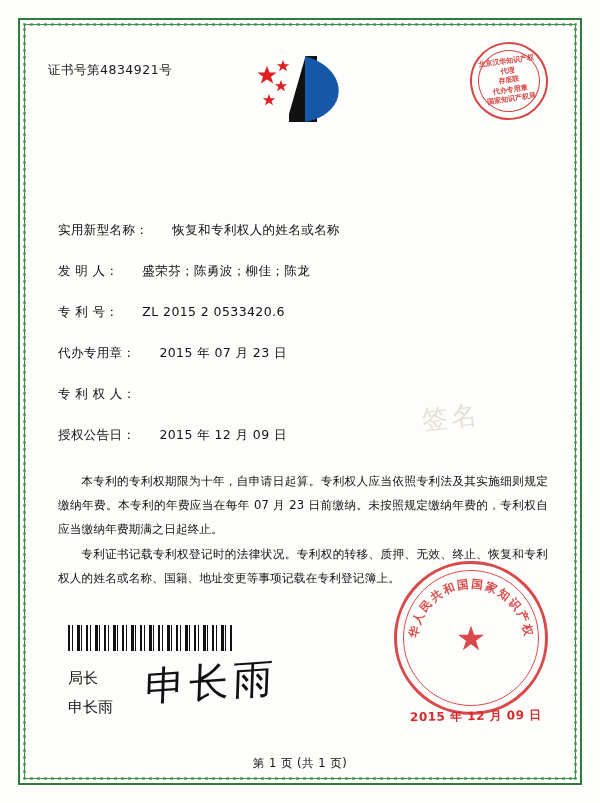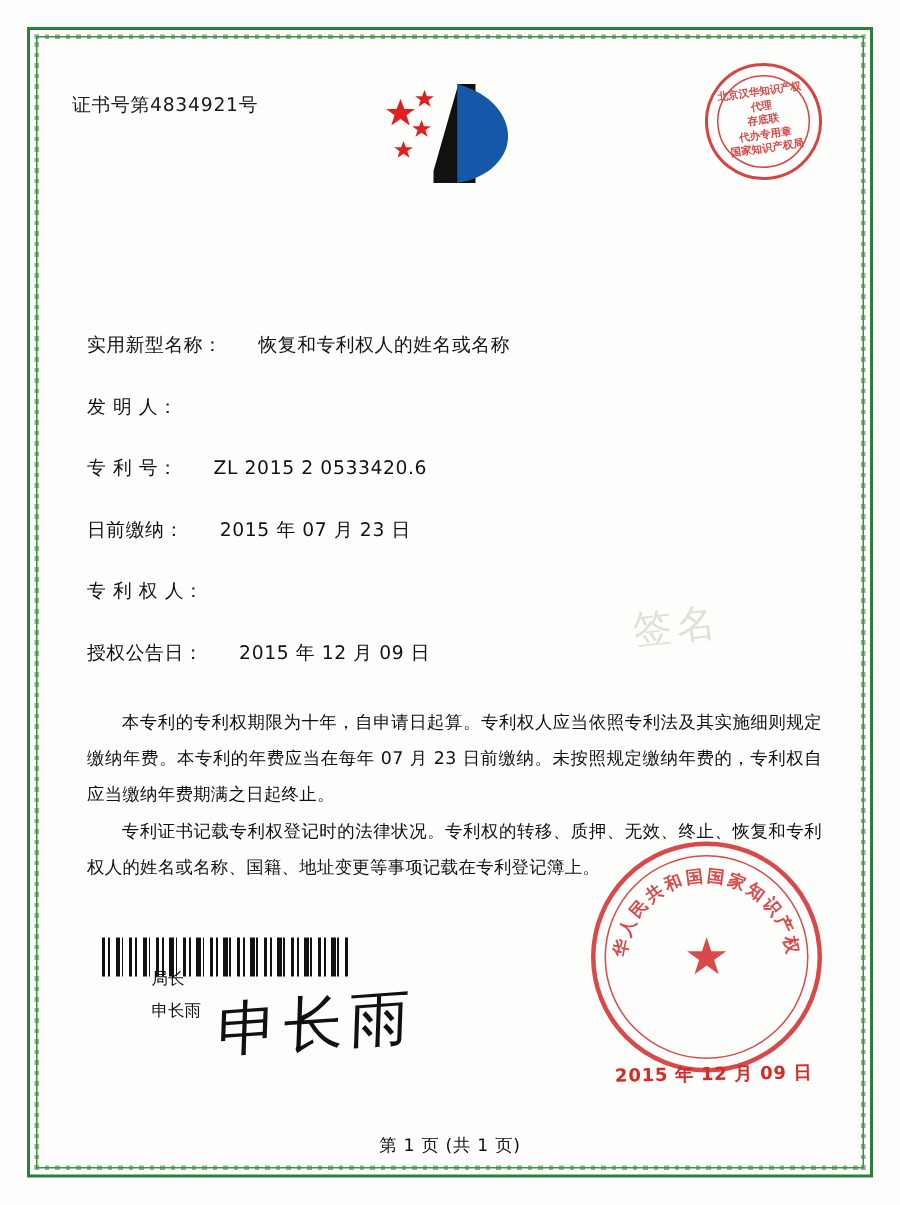--- a/index.html
+++ b/index.html
@@ -97,22 +97,22 @@
   .body-text p{margin:0 0 2px 0;text-indent:2em;}
   .barcode{
     position:absolute;left:68px;top:625px;
     width:165px;height:26px;
     background:
       repeating-linear-gradient(90deg,
         #111 0 2px, #fff 2px 4px, #111 4px 5px, #fff 5px 9px,
         #111 9px 12px, #fff 12px 13px, #111 13px 14px, #fff 14px 18px);
   }
   .signature-block{
-    position:absolute;left:68px;top:643px;
-    font-size:11px;color:#111;line-height:1.9;margin-left:33px;
+    position:absolute;left:68px;top:664px;
+    font-size:15px;color:#111;line-height:1.9;
   }
   .handwriting{
     position:absolute;left:145px;top:655px;
     font-family:"DejaVu Serif","Liberation Serif",serif;
     font-size:40px;color:#111;
     transform:rotate(-4deg) skewX(-6deg);
     letter-spacing:4px;
     white-space:nowrap;
   }
   
@@ -190,27 +190,28 @@
   </svg>
 
 
   <div class="fields">
     <div class="field">
       <span class="lbl">实用新型名称：</span>
       <span class="val">恢复和专利权人的姓名或名称</span>
     </div>
     <div class="field">
       <span class="lbl">发 明 人：</span>
+      <span class="val">盛荣芬；陈勇波；柳佳；陈龙</span>
     </div>
     <div class="field">
       <span class="lbl">专 利 号：</span>
       <span class="val">ZL 2015 2 0533420.6</span>
     </div>
     <div class="field">
-      <span class="lbl">日前缴纳：</span>
+      <span class="lbl">代办专用章：</span>
       <span class="val">2015 年 07 月 23 日</span>
     </div>
     <div class="field">
       <span class="lbl">专 利 权 人：</span>
     </div>
     <div class="field">
       <span class="lbl">授权公告日：</span>
       <span class="val">2015 年 12 月 09 日</span>
     </div>
   </div>

